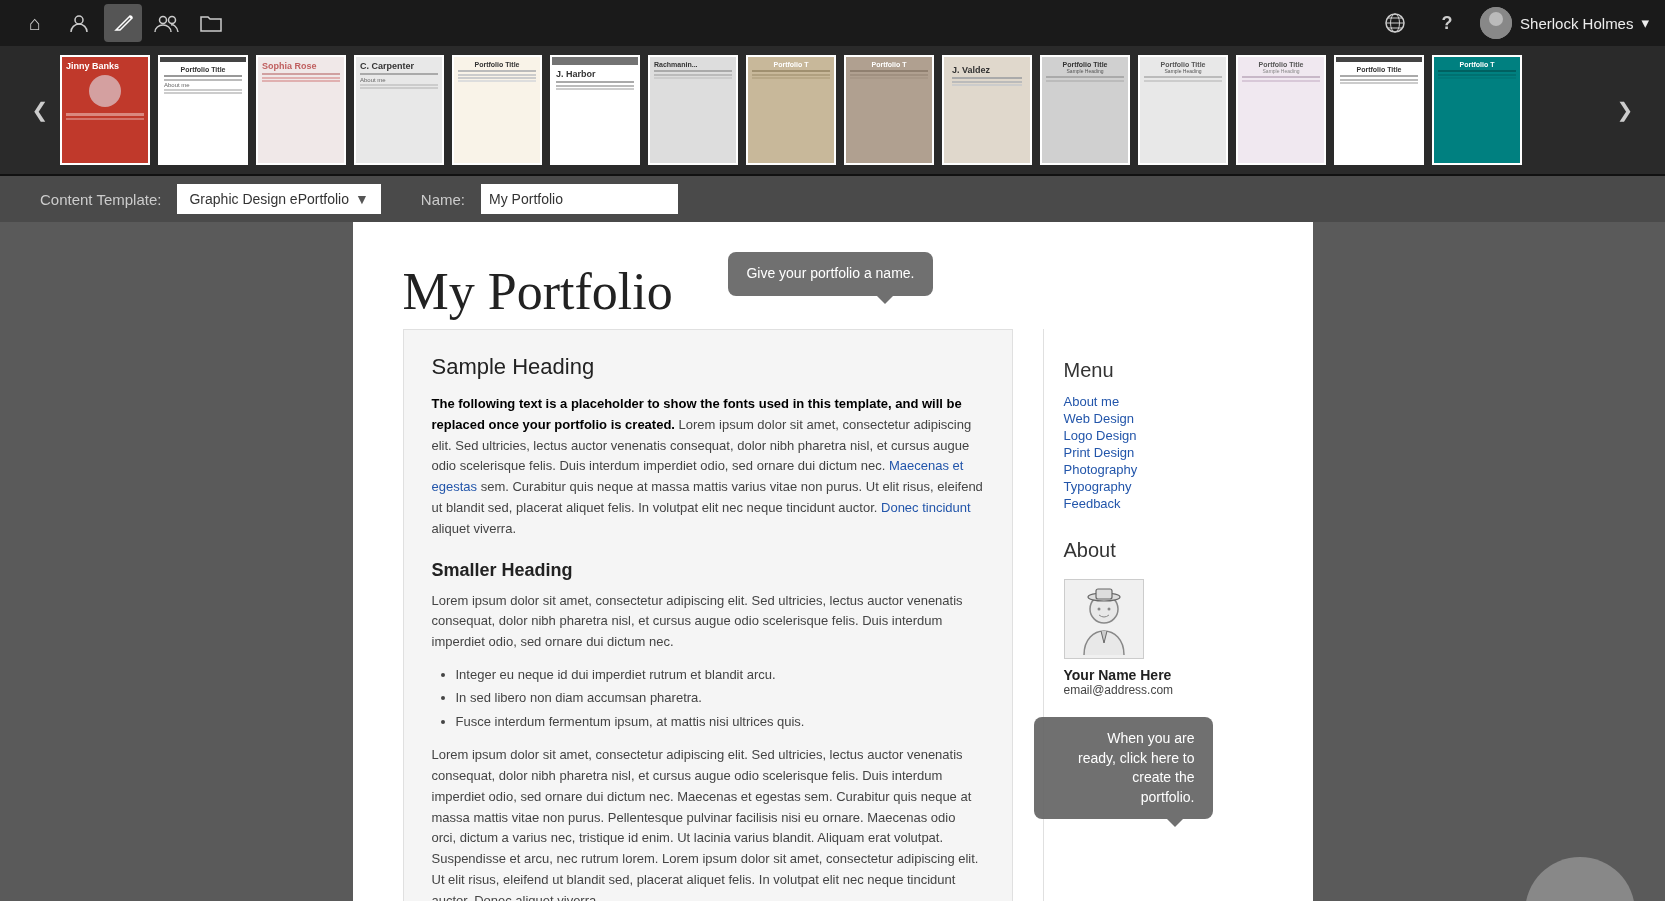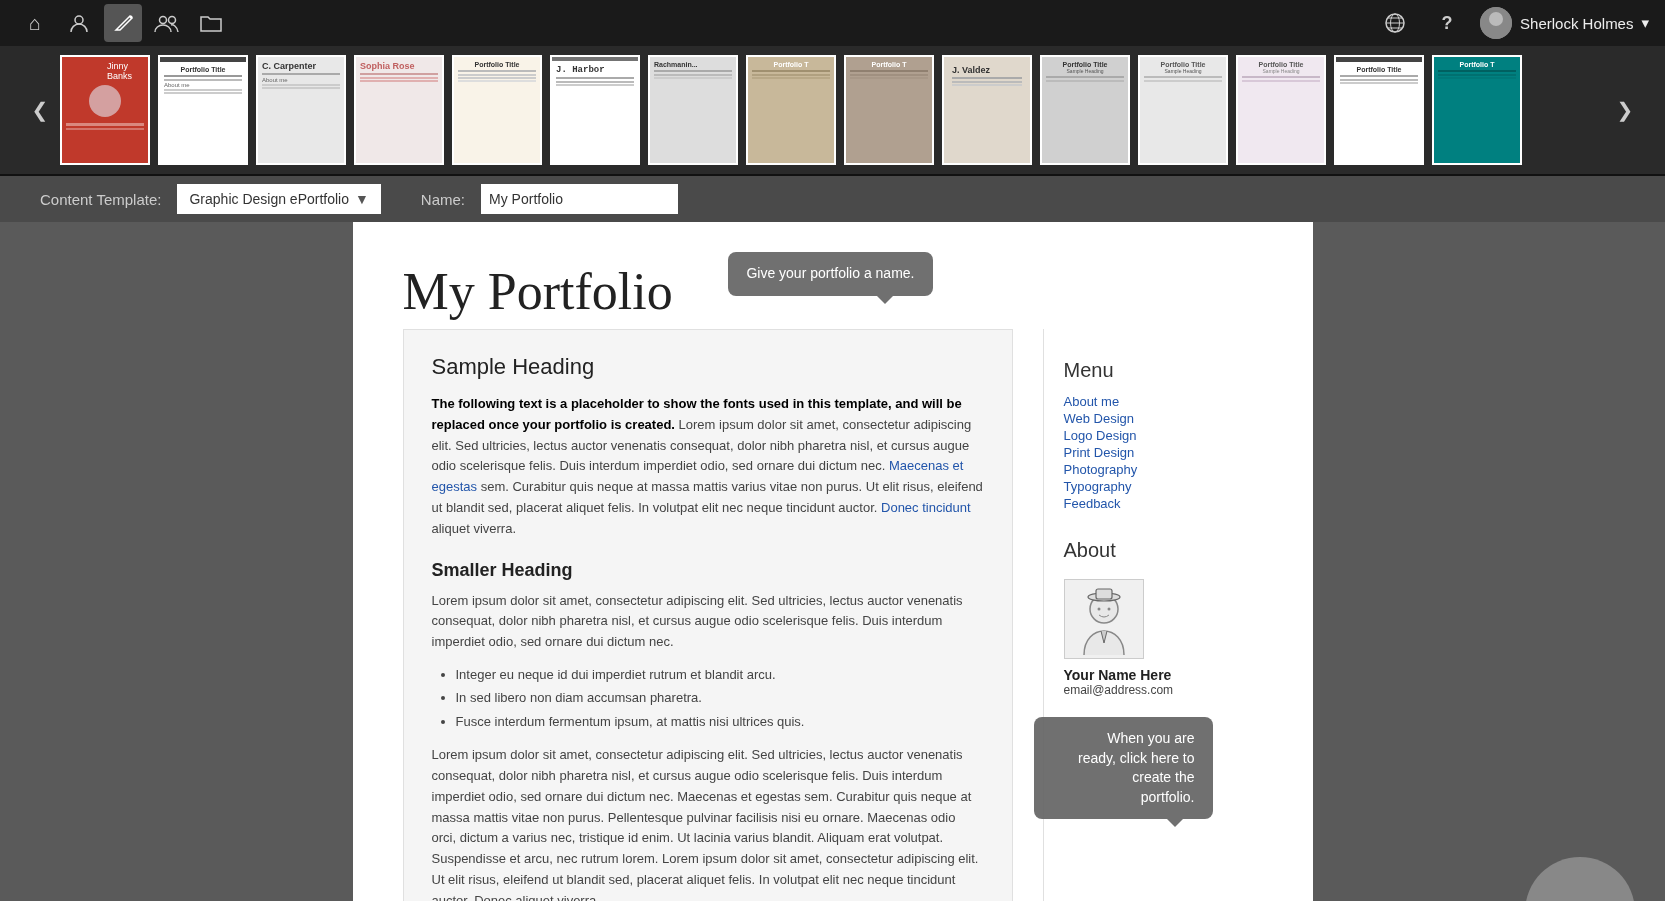--- a/index.html
+++ b/index.html
@@ -356,71 +356,71 @@
     </div>
   </div>
 </div>
 
 <div id="template-strip">
   <div class="strip-arrow">❮</div>
   <div class="template-scroll">
 
     <div class="template-thumb">
       <div class="template-thumb-inner" style="background:#c0392b;color:#fff;padding:4px;">
-        <div style="font-size:9px;font-weight:normal;color:#fff;margin-left:41px;">Jinny Banks</div>
+        <div style="font-size:9px;font-weight:bold;color:#fff;">Jinny Banks</div>
         <div style="width:100%;height:40px;background:#c0392b;display:flex;align-items:center;justify-content:center;">
           <div style="width:32px;height:32px;border-radius:50%;background:#d4a0a0;"></div>
         </div>
         <div style="height:3px;background:#fff;opacity:0.4;margin:2px 0;"></div>
         <div style="height:2px;background:#fff;opacity:0.3;margin:1px 0;"></div>
       </div>
     </div>
 
     <div class="template-thumb">
       <div class="template-thumb-inner" style="background:#fff;color:#333;padding:4px;border-top:5px solid #444;">
         <div style="font-size:7px;font-weight:bold;color:#333;text-align:center;">Portfolio Title</div>
         <div style="height:2px;background:#999;margin:2px 0;"></div>
         <div style="height:2px;background:#bbb;margin:1px 0;"></div>
         <div style="font-size:6px;color:#666;">About me</div>
         <div style="height:2px;background:#ccc;margin:1px 0;"></div>
         <div style="height:2px;background:#ccc;margin:1px 0;"></div>
       </div>
     </div>
 
     <div class="template-thumb">
-      <div class="template-thumb-inner" style="background:#e8e8e8;color:#333;padding:4px;">
-        <div style="font-size:9px;font-weight:bold;">C. Carpenter</div>
-        <div style="height:2px;background:#aaa;margin:2px 0;"></div>
-        <div style="font-size:6px;color:#666;">About me</div>
-        <div style="height:2px;background:#ccc;margin:1px 0;"></div>
-        <div style="height:2px;background:#ccc;margin:1px 0;"></div>
-      </div>
-    </div>
-
-    <div class="template-thumb">
       <div class="template-thumb-inner" style="background:#f0e8e8;color:#333;padding:4px;">
         <div style="font-size:9px;font-weight:bold;color:#c06060;">Sophia Rose</div>
         <div style="height:2px;background:#d0a0a0;margin:2px 0;"></div>
         <div style="height:2px;background:#e0b0b0;margin:1px 0;"></div>
         <div style="height:2px;background:#e0b0b0;margin:1px 0;"></div>
       </div>
     </div>
 
     <div class="template-thumb">
+      <div class="template-thumb-inner" style="background:#e8e8e8;color:#333;padding:4px;">
+        <div style="font-size:9px;font-weight:bold;">C. Carpenter</div>
+        <div style="height:2px;background:#aaa;margin:2px 0;"></div>
+        <div style="font-size:6px;color:#666;">About me</div>
+        <div style="height:2px;background:#ccc;margin:1px 0;"></div>
+        <div style="height:2px;background:#ccc;margin:1px 0;"></div>
+      </div>
+    </div>
+
+    <div class="template-thumb">
       <div class="template-thumb-inner" style="background:#f9f3e8;color:#333;padding:4px;">
         <div style="font-size:7px;font-weight:bold;text-align:center;">Portfolio Title</div>
         <div style="height:2px;background:#bbb;margin:2px 0;"></div>
         <div style="height:2px;background:#ccc;margin:1px 0;"></div>
         <div style="height:2px;background:#ccc;margin:1px 0;"></div>
         <div style="height:2px;background:#ddd;margin:1px 0;"></div>
       </div>
     </div>
 
     <div class="template-thumb">
-      <div class="template-thumb-inner" style="background:#fff;color:#333;padding:4px;border-top:4px solid #737373;font-family:Liberation Mono, monospace;">
+      <div class="template-thumb-inner" style="background:#fff;color:#333;padding:4px;border-top:8px solid #737373;">
         <div style="font-size:9px;font-weight:bold;">J. Harbor</div>
         <div style="height:2px;background:#aaa;margin:2px 0;"></div>
         <div style="height:2px;background:#bbb;margin:1px 0;"></div>
         <div style="height:2px;background:#ccc;margin:1px 0;"></div>
       </div>
     </div>
 
     <div class="template-thumb">
       <div class="template-thumb-inner" style="background:#ddd;color:#333;padding:4px;">
         <div style="font-size:7px;font-weight:bold;">Rachmanin...</div>

